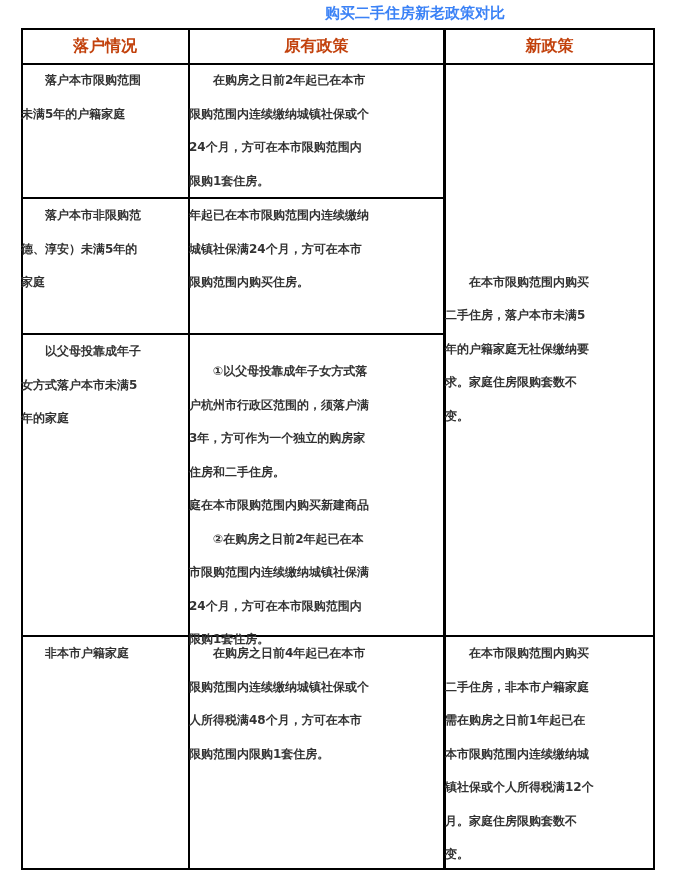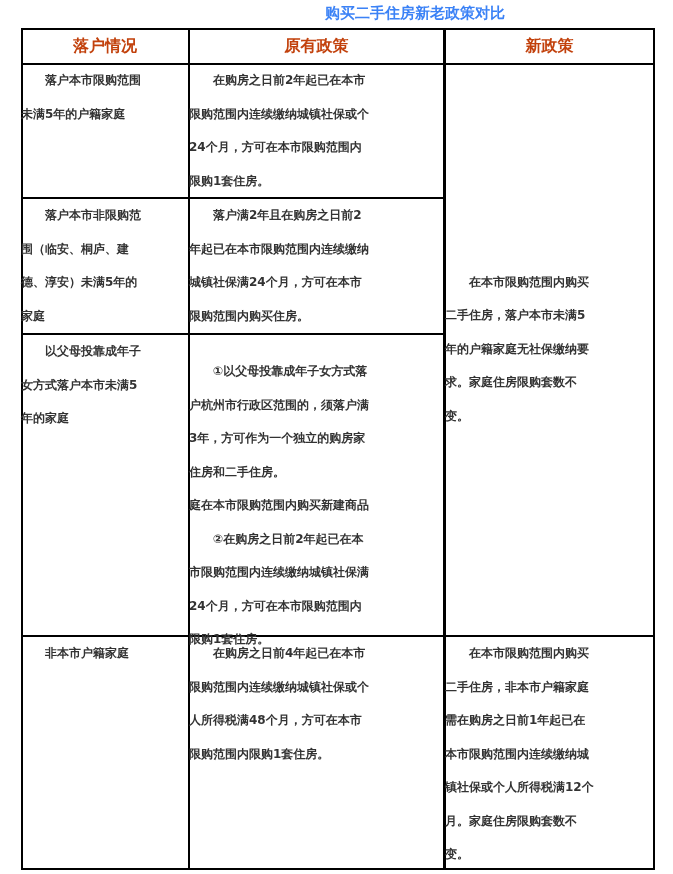--- a/index.html
+++ b/index.html
@@ -94,26 +94,24 @@
   </div>
   <div class="cell" style="left:168px; top:36px; width:255px;">
     <span class="line indent">在购房之日前2年起已在本市</span>
     <span class="line">限购范围内连续缴纳城镇社保或个</span>
     <span class="line">24个月，方可在本市限购范围内</span>
     <span class="line">限购1套住房。</span>
   </div>
 
   <div class="cell" style="left:0; top:171px; width:168px;border-radius:21px;">
     <span class="line indent">落户本市非限购范</span>
-    <span class="line">围（临安、桐庐、建</span>
     <span class="line">德、淳安）未满5年的</span>
     <span class="line">家庭</span>
   </div>
   <div class="cell" style="left:168px; top:171px; width:255px;">
-    <span class="line indent">落户满2年且在购房之日前2</span>
     <span class="line">年起已在本市限购范围内连续缴纳</span>
     <span class="line">城镇社保满24个月，方可在本市</span>
     <span class="line">限购范围内购买住房。</span>
   </div>
 
   <div class="cell" style="left:0; top:307px; width:164px;">
     <span class="line indent">以父母投靠成年子</span>
     <span class="line">女方式落户本市未满5</span>
     <span class="line">年的家庭</span>
   </div>

